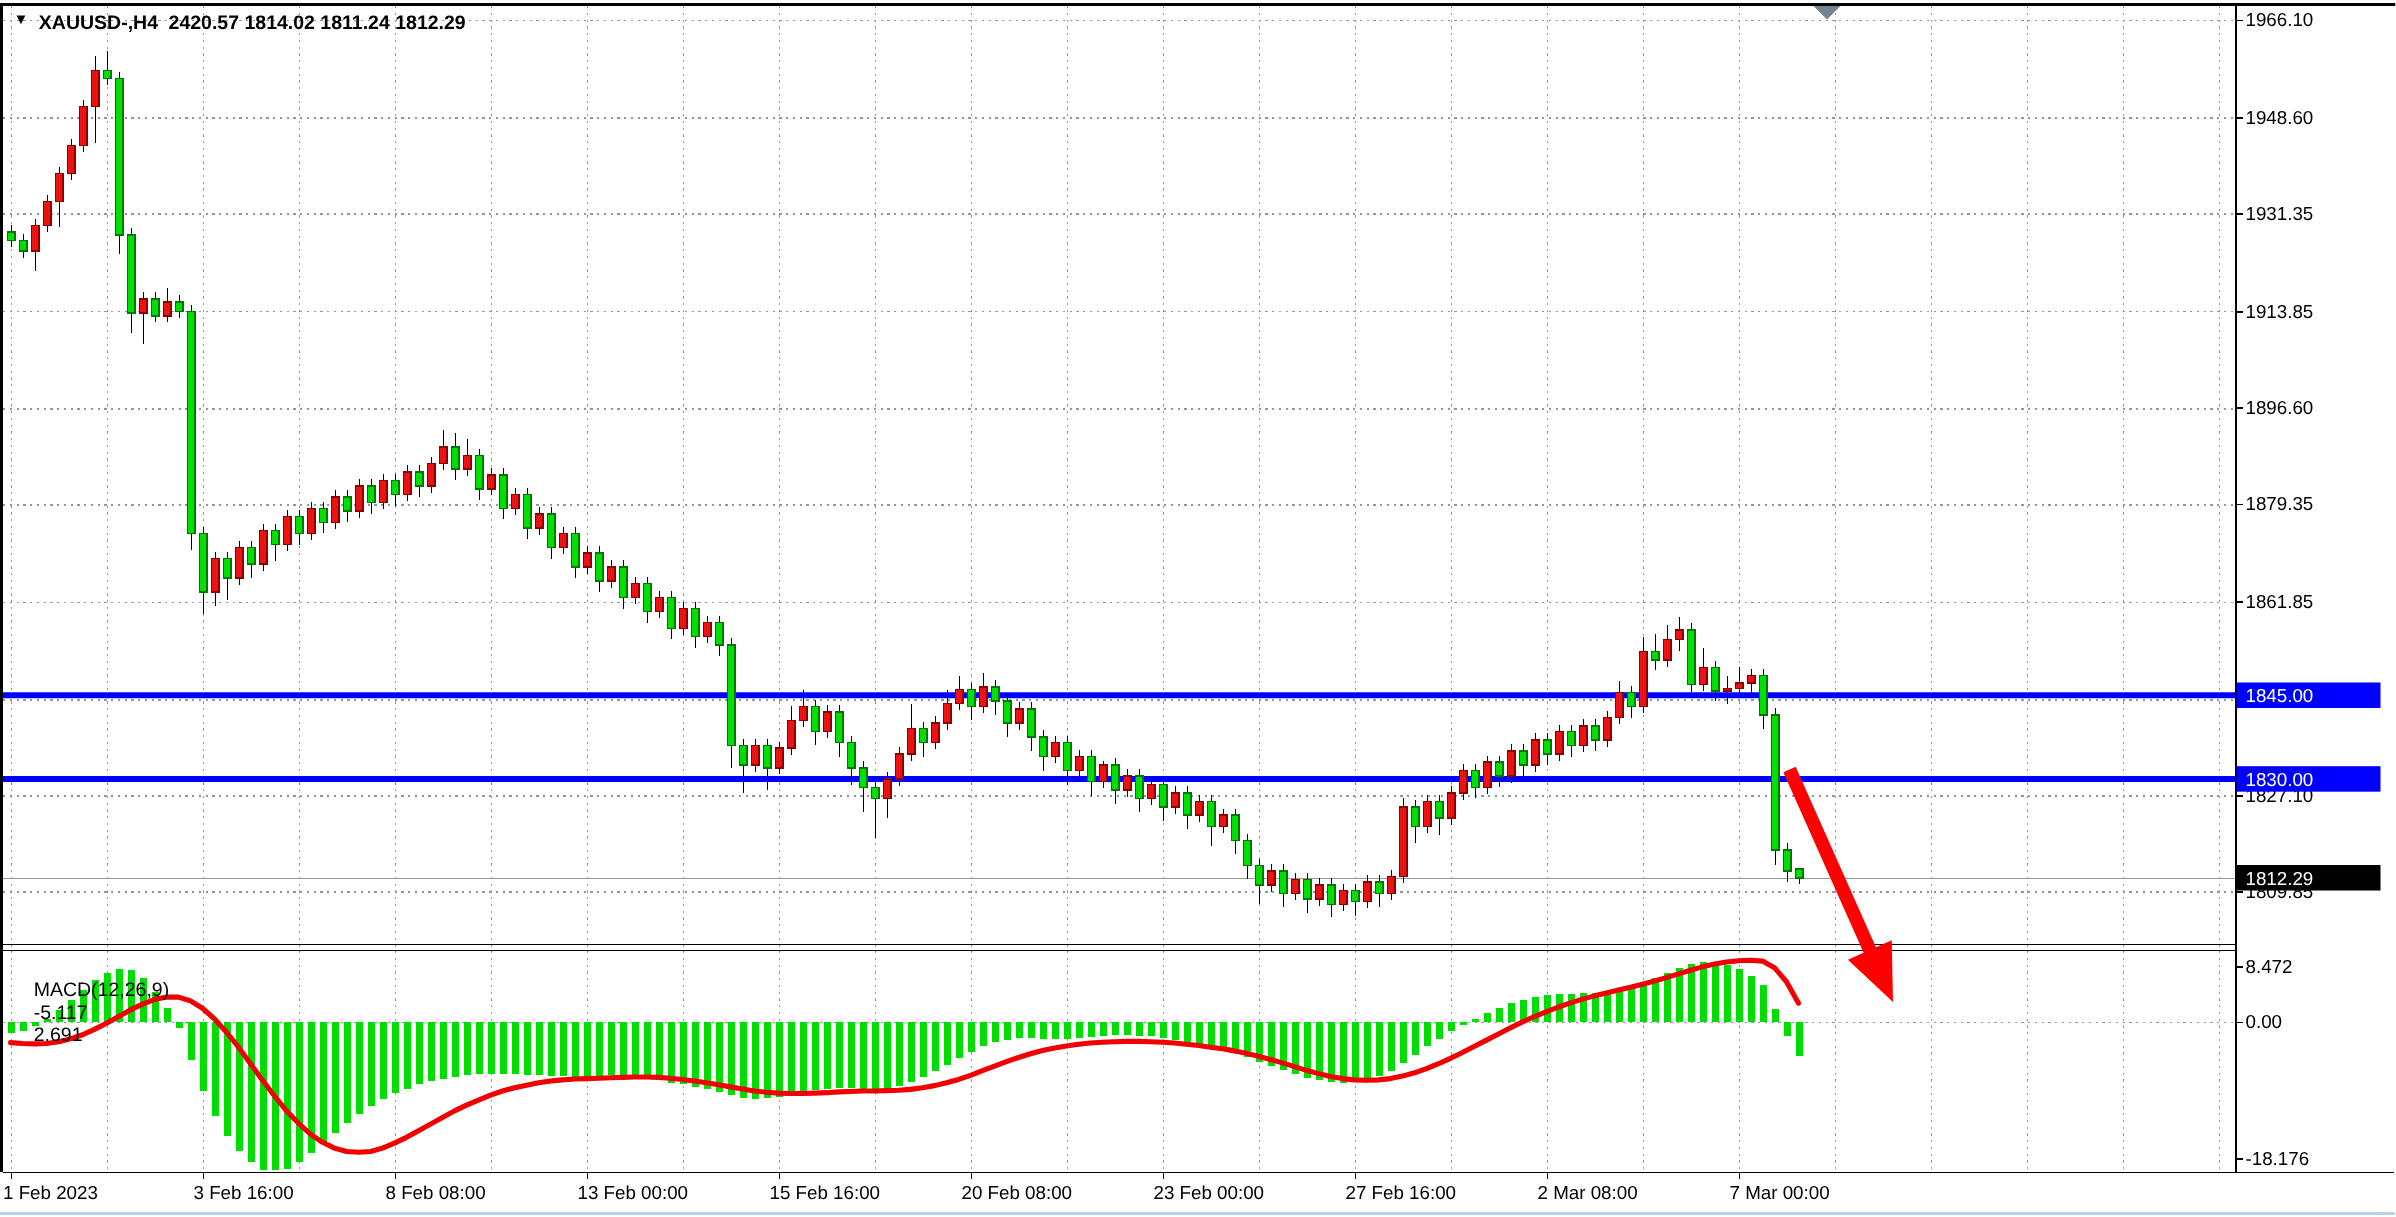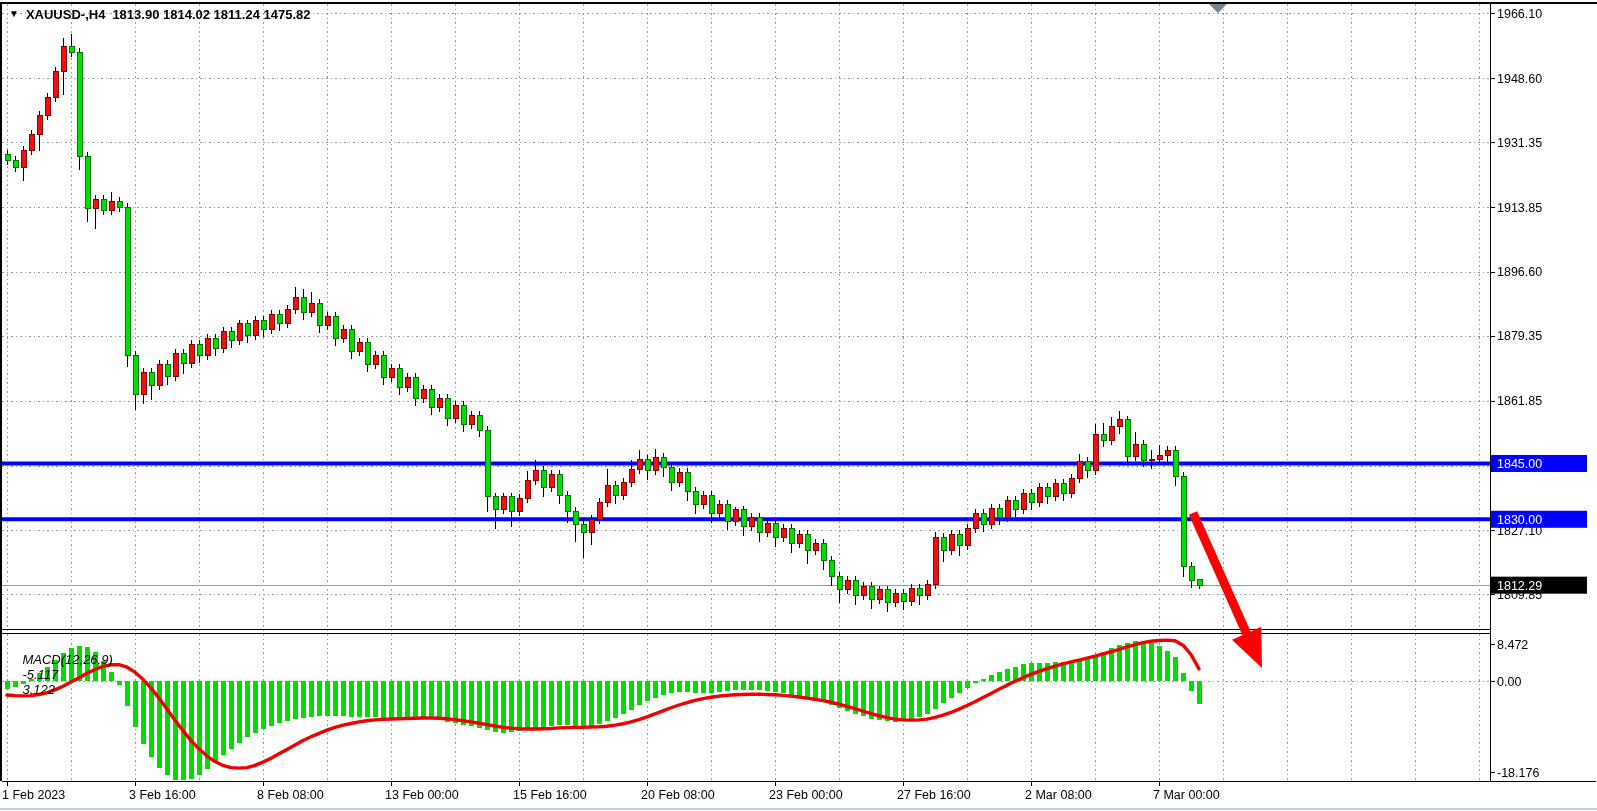--- a/index.html
+++ b/index.html
@@ -3,21 +3,21 @@
 <meta charset="utf-8">
 <style>
   html,body{margin:0;padding:0;background:#ffffff;overflow:hidden;}
   #app{position:relative;width:1597px;height:811px;background:#ffffff;
        font-family:"Liberation Sans","DejaVu Sans",sans-serif;}
   #chart-svg{position:absolute;left:0;top:0;}
   .overlay{position:absolute;color:#000;white-space:pre;}
   #title-bar{left:9px;top:7px;font-size:13px;font-weight:700;display:flex;align-items:center;gap:7px;}
   #title-bar .tri{font-size:10px;transform:translateY(-1px);}
   #macd-label{left:8px;top:637px;font-size:13px;}
-  #macd-label span{margin-right:6px;font-style:italic;}
+  #macd-label span{margin-right:6px;}
 </style>
 </head>
 <body>
 
 <div id="app">
   <svg id="chart-svg" width="1597" height="811">
       <g stroke="#8a99aa" stroke-width="1" stroke-dasharray="1.5 3" shape-rendering="crispEdges">
         <line x1="7.5" y1="4" x2="7.5" y2="781"></line>
         <line x1="71.5" y1="4" x2="71.5" y2="781"></line>
         <line x1="135.5" y1="4" x2="135.5" y2="781"></line>
@@ -580,21 +580,21 @@
       </g>
       <g>
         <line x1="1193" y1="513" x2="1249.7994422507224" y2="640.5929499835071" stroke="#ff0000" stroke-width="9"></line>
         <polygon points="0,0 -16,-38 16,-38" fill="#ff0000" transform="translate(1262,668) rotate(-23.996777288565738)"></polygon>
       </g>
     </svg>
 
   <div class="overlay" id="title-bar">
     <span class="tri">▼</span>
     <span>XAUUSD-,H4</span>
-    <span>1813.90 1814.02 1811.24 1475.82</span>
+    <span>2420.57 1814.02 1811.24 1812.29</span>
   </div>
 
   <div class="overlay" id="macd-label">
     <span>MACD(12,26,9)</span>
     <span>-5.117</span>
-    <span>3.122</span>
+    <span>2.691</span>
   </div>
 </div>
 
 </body></html>

